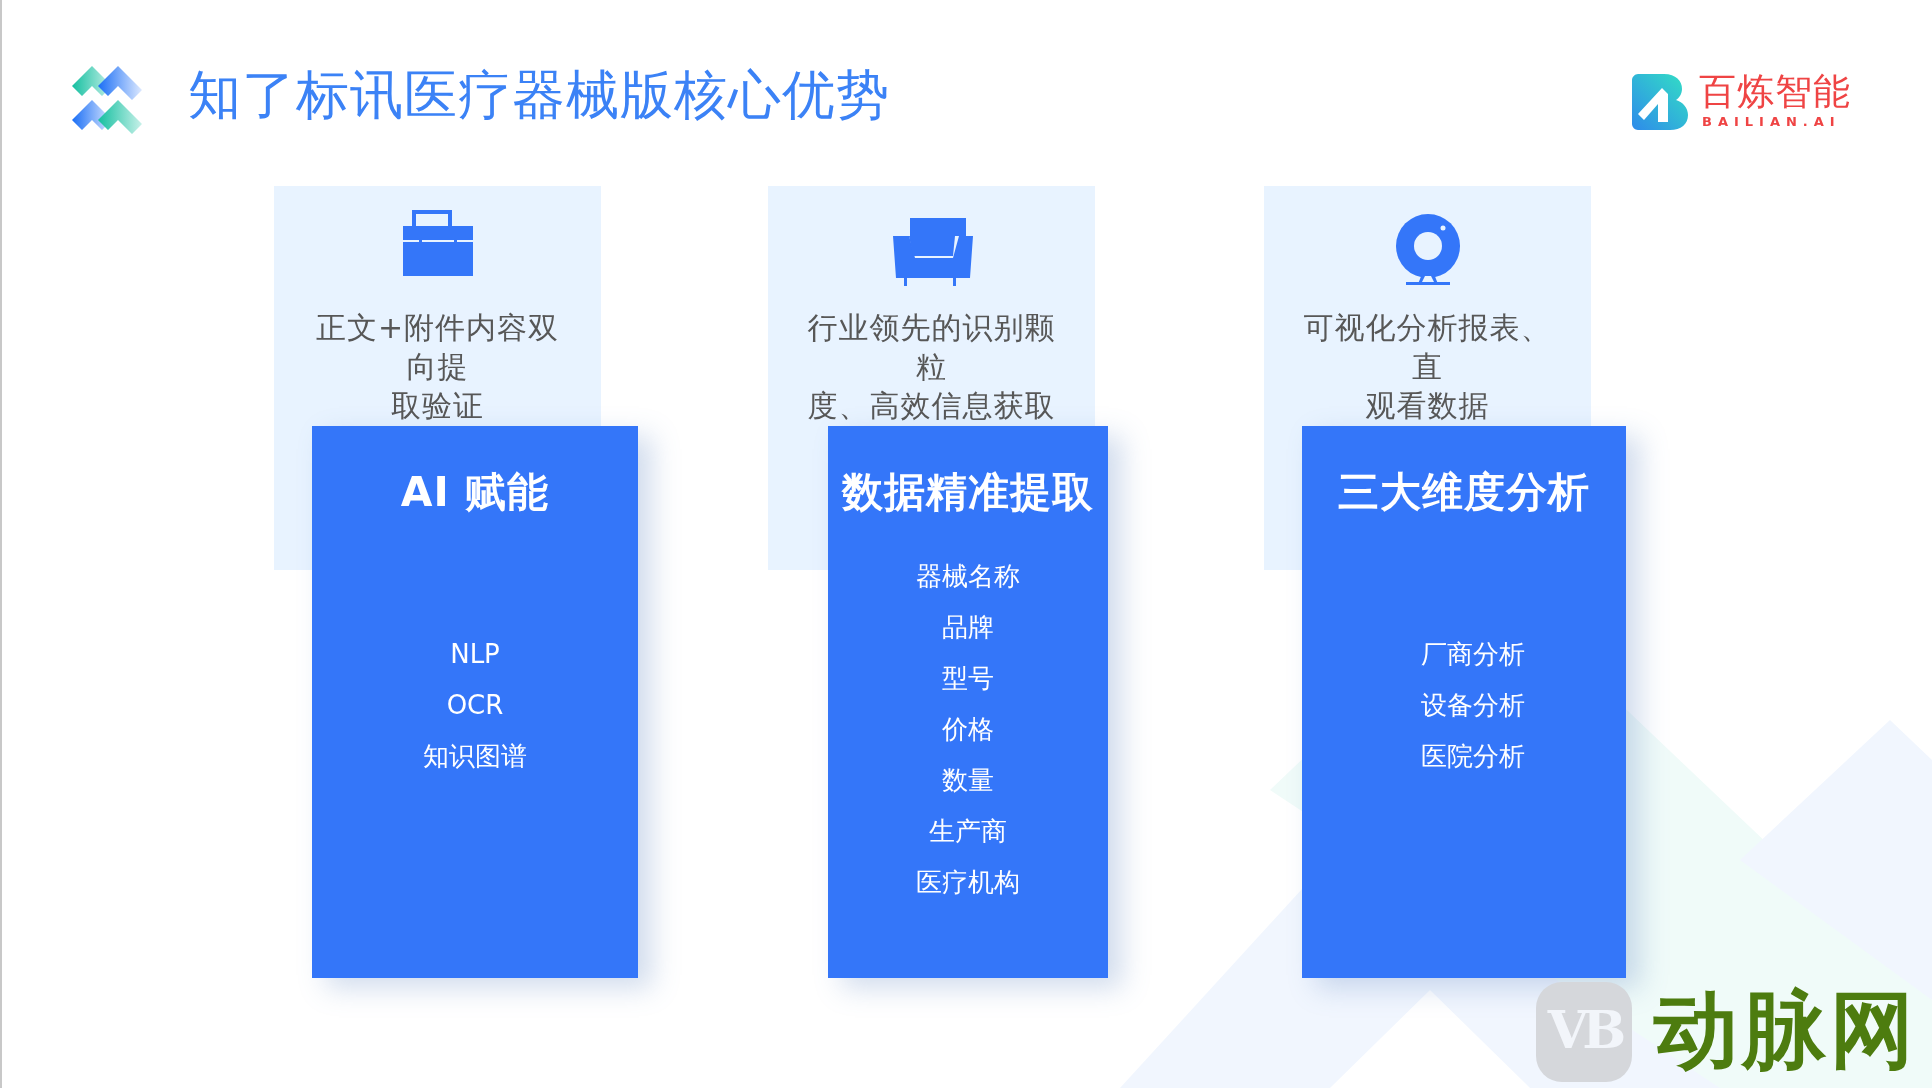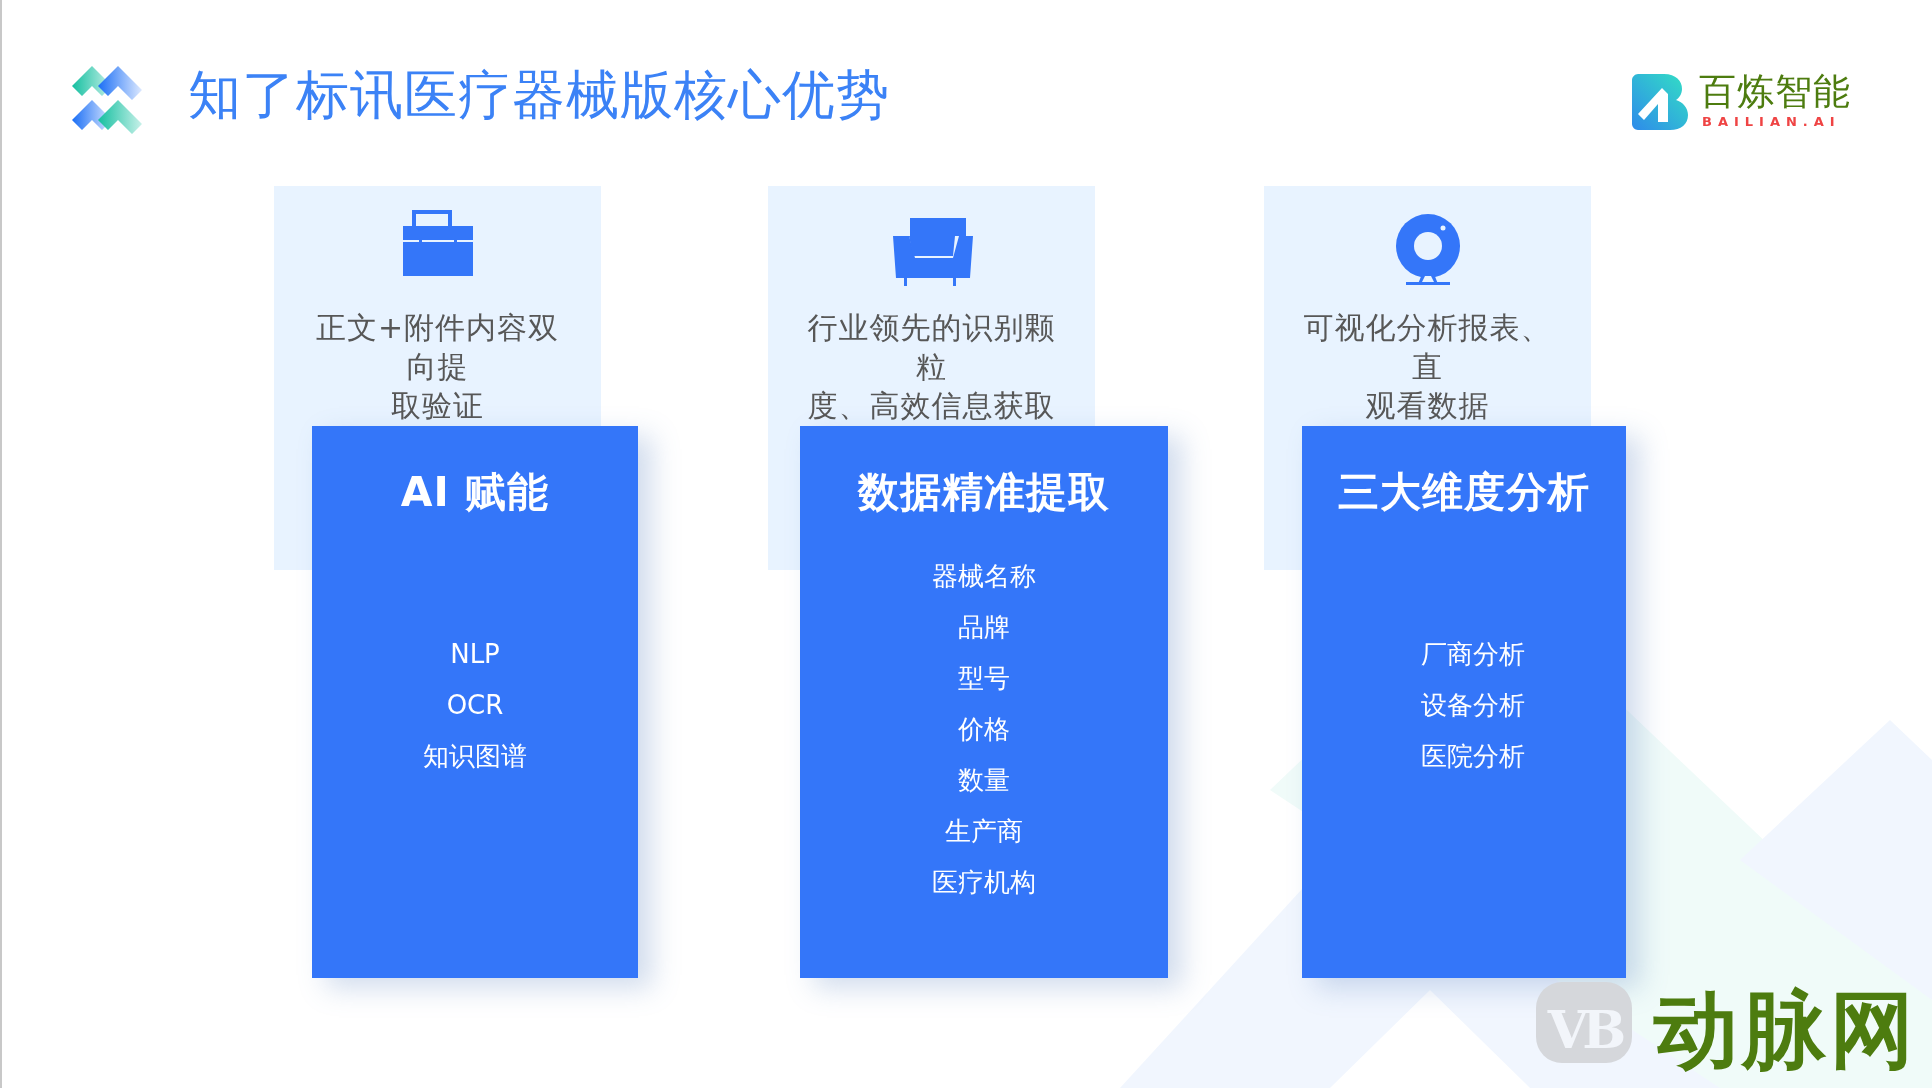--- a/index.html
+++ b/index.html
@@ -15,21 +15,21 @@
 
   
   .logo-mark { position:absolute; left:70px; top:62px; width:80px; height:74px; }
   .page-title {
     position:absolute; left:188px; top:62px; height:66px; line-height:66px;
     font-size:53px; color:#3b82f6; letter-spacing:1px; white-space:nowrap;
   }
   .brand { position:absolute; left:1632px; top:72px; width:224px; height:62px; }
   .brand-icon { position:absolute; left:0; top:2px; width:56px; height:56px; }
   .brand-name {
-    position:absolute; left:67px; top:0px; font-size:37px; line-height:40px; color:#4d7c0f;
+    position:absolute; left:67px; top:0px; font-size:37px; line-height:40px; color:#ef4444;
     white-space:nowrap; letter-spacing:1px;
   }
   .brand-sub {
     position:absolute; left:70px; top:43px; font-size:13px; line-height:14px; color:#ef4444;
     letter-spacing:6px; white-space:nowrap; font-weight:bold;
   }
 
   
   .panel {
     position:absolute; top:186px; width:327px; height:384px; background:#e8f3ff;
@@ -47,21 +47,21 @@
   .card-title {
     position:absolute; left:0; right:0; top:44px; font-size:41px; font-weight:bold; line-height:44px;
     letter-spacing:1px;
   }
   .card-list { position:absolute; left:0; right:0; list-style:none; margin:0; padding:0; }
   .card-list li { font-size:26px; line-height:51px; height:51px; }
 
   
   .wm { position:absolute; left:1536px; top:982px; width:390px; height:96px; }
   .wm-box {
-    position:absolute; left:0; top:0; width:96px; height:81px; border-radius:26px; background:#d5d7db;
+    position:absolute; left:0; top:0; width:96px; height:100px; border-radius:26px; background:#d5d7db;
   }
   .wm-box span {
     position:absolute; left:0; right:0; top:18px; text-align:center; font-size:52px; line-height:60px;
     color:#f2f5fa; font-weight:bold; letter-spacing:-6px; font-family:"DejaVu Serif",serif;
   }
   .wm-text {
     position:absolute; left:118px; top:2px; font-size:84px; line-height:92px; color:#4d7c0f;
     font-weight:bold; letter-spacing:4px; white-space:nowrap;
   }
 </style>
@@ -155,21 +155,21 @@
 
 <div class="card" style="left:312px; width:326px;">
   <div class="card-title">AI 赋能</div>
   <ul class="card-list" style="top:203px;">
     <li>NLP</li>
     <li>OCR</li>
     <li>知识图谱</li>
   </ul>
 </div>
 
-<div class="card" style="left:800px; width:368px;">
+<div class="card" style="left:828px; width:280px;">
   <div class="card-title">数据精准提取</div>
   <ul class="card-list" style="top:125px;">
     <li>器械名称</li>
     <li>品牌</li>
     <li>型号</li>
     <li>价格</li>
     <li>数量</li>
     <li>生产商</li>
     <li>医疗机构</li>
   </ul>

